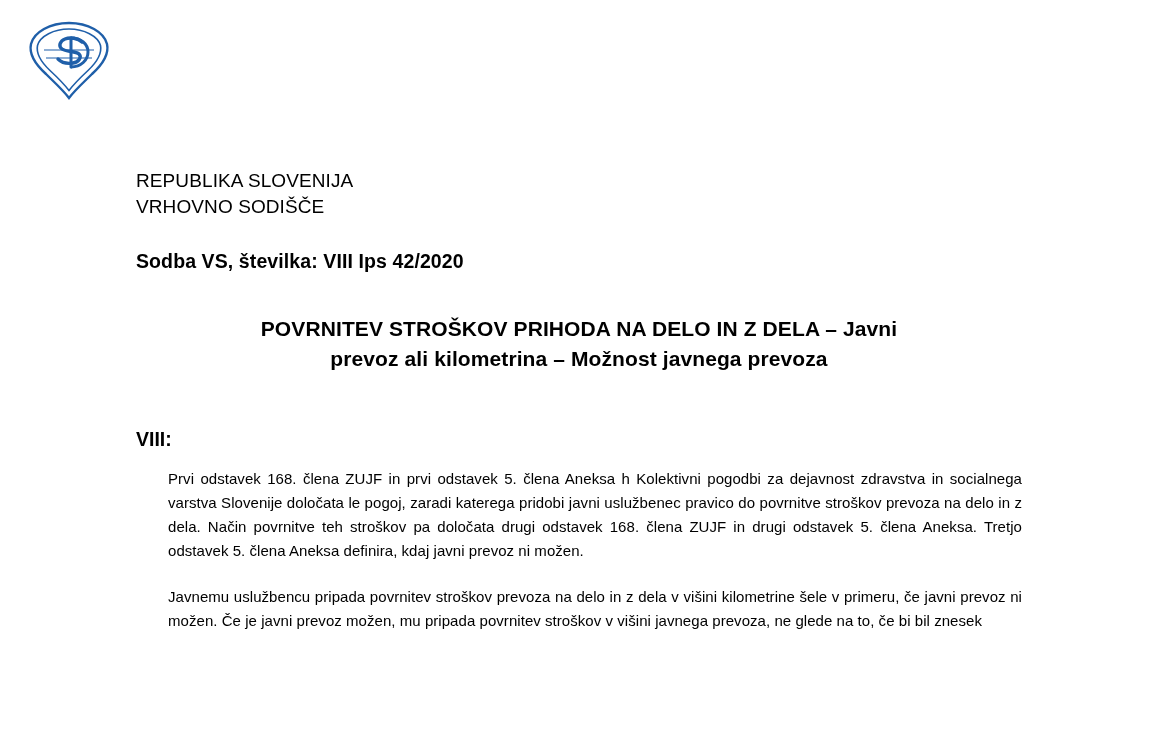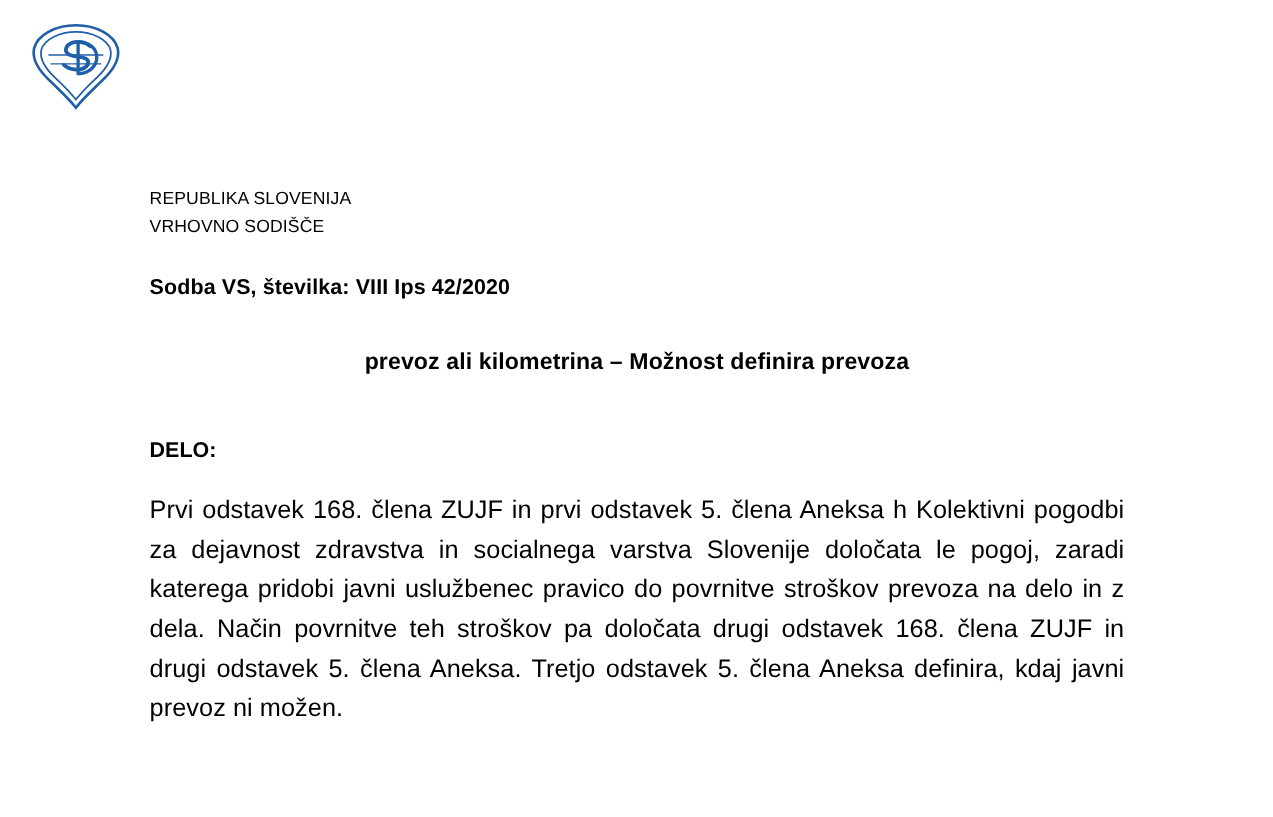--- a/index.html
+++ b/index.html
@@ -26,21 +26,21 @@
 
   .page {
     position: absolute;
     left: 136px;
     top: 0;
     width: 886px;
   }
 
   .header-block {
     margin-top: 168px;
-    font-size: 16px;
+    font-size: 19px;
     line-height: 26px;
     letter-spacing: 0.1px;
   }
 
   .meta-block {
     margin-top: 28px;
     font-size: 19.5px;
     line-height: 26px;
     letter-spacing: 0.1px;
     font-weight: bold;
@@ -60,24 +60,25 @@
 
   .section {
     margin-top: 52px;
   }
   .section-label {
     font-size: 19.5px;
     font-weight: bold;
     line-height: 26px;
   }
   .body-par {
-    font-size: 23px;
-    line-height: 36px;
+    font-size: 15px;
+    line-height: 24px;
     text-align: justify;
     letter-spacing: 0.05px;
+    margin-left: 32px;
   }
   .body-par + .body-par {
     margin-top: 22px;
   }
 </style>
 </head>
 <body>
 
 <div class="logo">
   <svg viewBox="0 0 90 82" width="90" height="82" aria-hidden="true">
@@ -96,21 +97,23 @@
   <div class="header-block">
     <div>REPUBLIKA SLOVENIJA</div>
     <div>VRHOVNO SODIŠČE</div>
   </div>
 
   <div class="meta-block">
     <div>Sodba VS, številka: VIII Ips 42/2020</div>
   </div>
 
   <div class="doc-title">
-    <span class="line2">prevoz ali kilometrina – Možnost definira prevoza</span>
+    <span>POVRNITEV STROŠKOV PRIHODA NA DELO IN Z DELA – Javni</span>
+    <span class="line2">prevoz ali kilometrina – Možnost javnega prevoza</span>
   </div>
 
   <div class="section">
-    <div class="section-label">DELO:</div>
+    <div class="section-label">VIII:</div>
     <p class="body-par">Prvi odstavek 168. člena ZUJF in prvi odstavek 5. člena Aneksa h Kolektivni pogodbi za dejavnost zdravstva in socialnega varstva Slovenije določata le pogoj, zaradi katerega pridobi javni uslužbenec pravico do povrnitve stroškov prevoza na delo in z dela. Način povrnitve teh stroškov pa določata drugi odstavek 168. člena ZUJF in drugi odstavek 5. člena Aneksa. Tretjo odstavek 5. člena Aneksa definira, kdaj javni prevoz ni možen.</p>
+    <p class="body-par">Javnemu uslužbencu pripada povrnitev stroškov prevoza na delo in z dela v višini kilometrine šele v primeru, če javni prevoz ni možen. Če je javni prevoz možen, mu pripada povrnitev stroškov v višini javnega prevoza, ne glede na to, če bi bil znesek</p>
   </div>
 
 </div>
 
 </body></html>

